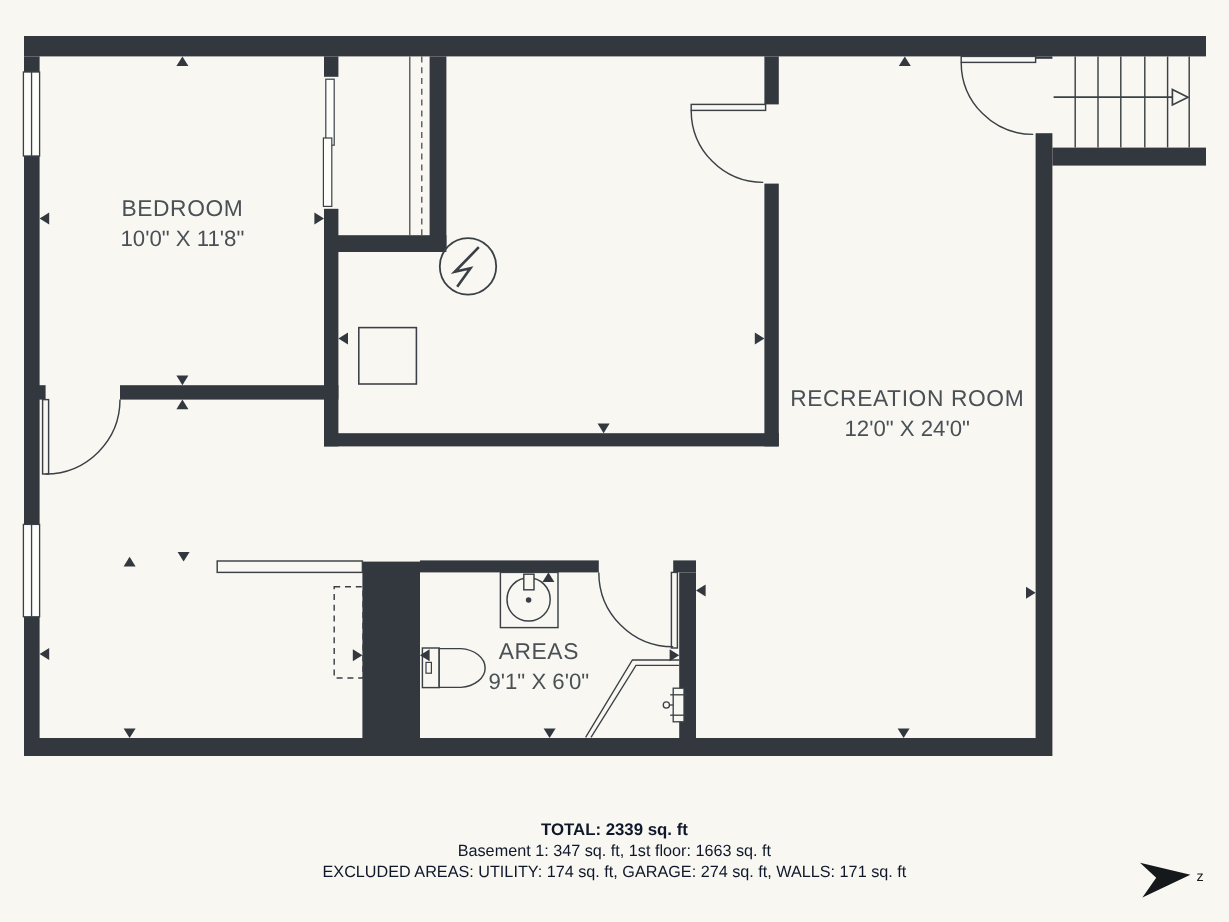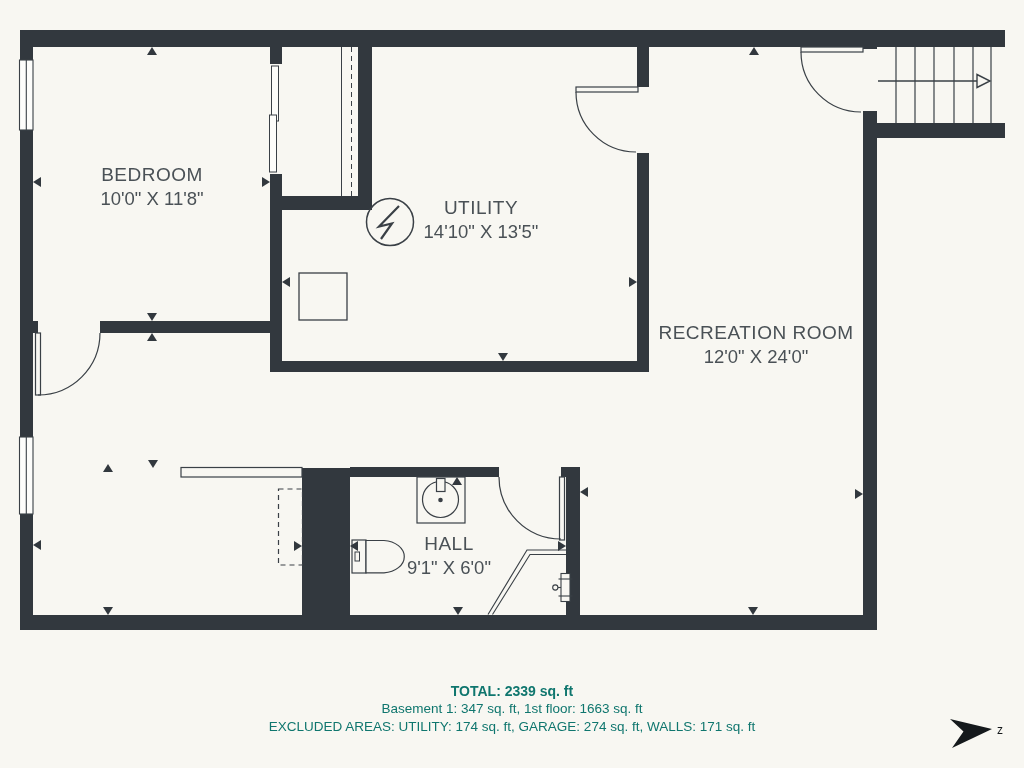--- a/index.html
+++ b/index.html
@@ -10,21 +10,21 @@
   .wall{position:absolute;background:#32383E;}
   svg.overlay{position:absolute;left:0;top:0;}
   .room-label{
     position:absolute;transform:translate(-50%,-50%);
     text-align:center;color:#4A5156;z-index:5;
   }
   .room-name{font-size:19px;letter-spacing:.5px;white-space:nowrap;text-align:center;}
   .room-dims{font-size:18.5px;margin-top:2px;white-space:nowrap;}
   .footer{
     position:absolute;left:0;right:0;top:682px;text-align:center;
-    color:#0f766e;font-size:13.5px;line-height:18px;z-index:5;
+    color:#0f172a;font-size:13.5px;line-height:18px;z-index:5;
   }
   .footer .total{font-weight:bold;font-size:14px;}
 </style>
 </head>
 <body>
 
 <div class="canvas">
 
   <div class="wall" style="left:20px;top:30px;width:985px;height:17px"></div>
   <div class="wall" style="left:20px;top:47px;width:13px;height:583px"></div>
@@ -175,34 +175,30 @@
       <polygon points="950,719 992,729 952,748 963.5,731.5" fill="#15191C"></polygon>
       <text x="997" y="734" font-size="12" fill="#15191C">z</text>
     </g>
   </svg>
 
   <div class="room-label" style="left:152px;top:187px">
     <div class="room-name">BEDROOM</div>
     <div class="room-dims">10'0" X 11'8"</div>
   </div>
 
-  <div class="room-label" style="left:481px;top:220px">
-    <div class="room-name">UTILITY</div>
-    <div class="room-dims">14'10" X 13'5"</div>
-  </div>
 
   <div class="room-label" style="left:756px;top:345px">
     <div class="room-name">RECREATION ROOM</div>
     <div class="room-dims">12'0" X 24'0"</div>
   </div>
 
 
 
   <div class="room-label" style="left:449px;top:556px">
-    <div class="room-name">HALL</div>
+    <div class="room-name">AREAS</div>
     <div class="room-dims">9'1" X 6'0"</div>
   </div>
 
   <div class="footer">
     <div class="total">TOTAL: 2339 sq. ft</div>
     <div>Basement 1: 347 sq. ft, 1st floor: 1663 sq. ft</div>
     <div>EXCLUDED AREAS: UTILITY: 174 sq. ft, GARAGE: 274 sq. ft, WALLS: 171 sq. ft</div>
   </div>
 
 </div>

